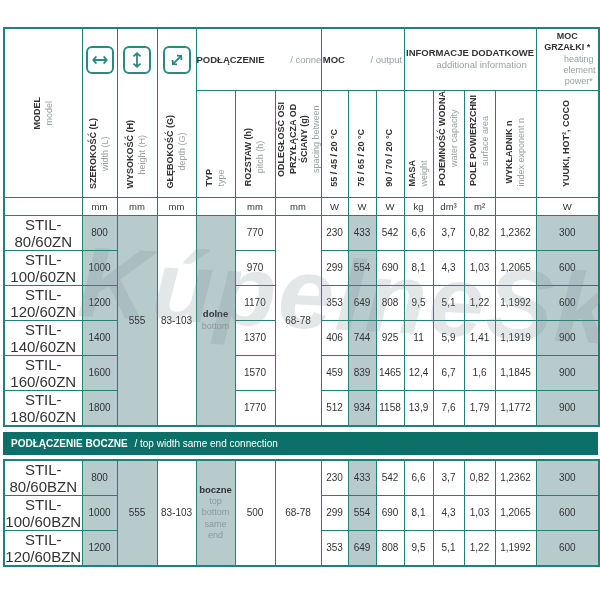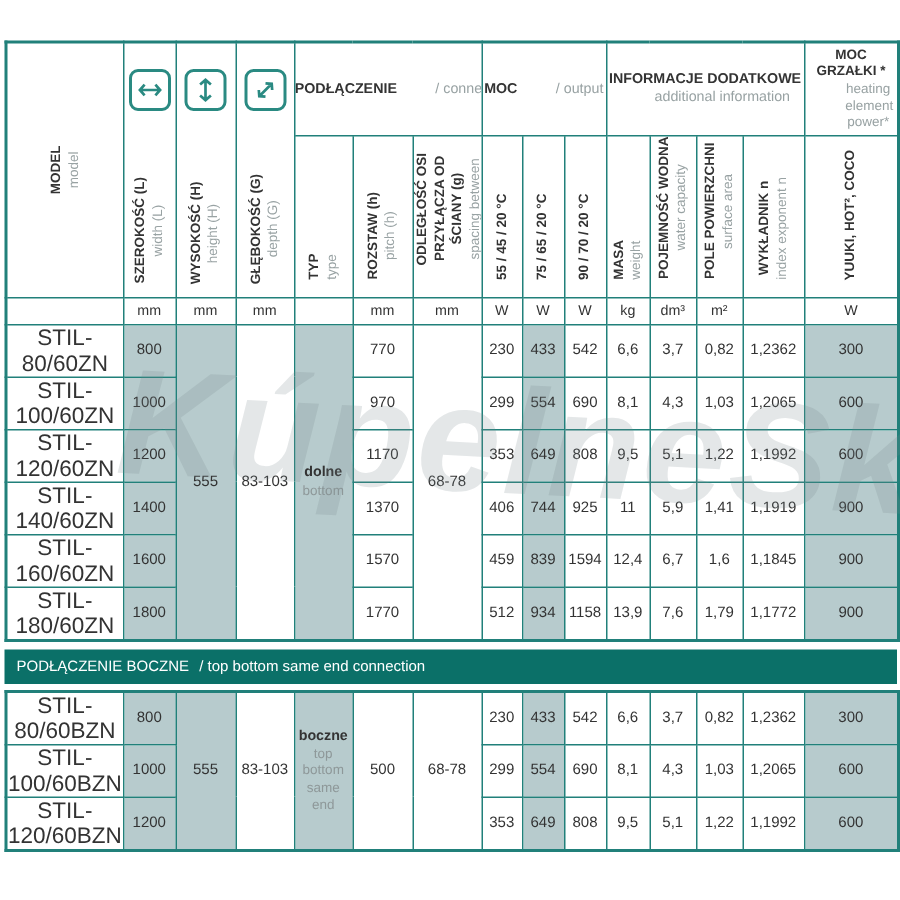--- a/index.html
+++ b/index.html
@@ -40,21 +40,21 @@
   .vtext-slot { flex:1; display:flex; align-items:flex-end; justify-content:center; padding-bottom:6px; }
   .model-inner { height:164px; display:flex; align-items:center; justify-content:center; }
 
   .diag { background:linear-gradient(to bottom right, #fff 47.5%, #21807a 47.5%, #21807a 52.5%, #fff 52.5%); }
 
   .typ-cell .pl { display:block; font-weight:bold; color:#333; font-size:9.5px; line-height:1.3; }
   .typ-cell .en { display:block; color:#8e9899; font-size:9px; line-height:1.25; }
 
   .band { width:595px; box-sizing:border-box; margin:5px 0 4px 0; background:#0b7068; color:#fff;
           font-size:10px; text-align:left; padding:6px 6px 6px 8px; }
-  .band .b-pl { font-weight:normal; }
+  .band .b-pl { font-weight:bold; }
   .band .b-en { font-weight:normal; margin-left:4px; }
 
   .watermark { position:absolute; left:78px; top:238px; z-index:6; pointer-events:none;
                font-size:100px; font-style:italic; font-weight:bold; letter-spacing:2px;
                color:rgba(122,136,138,0.20); transform:rotate(3deg); white-space:nowrap; }
   svg.arrow { display:block; }
 </style>
 </head>
 <body>
 
@@ -276,21 +276,21 @@
             <td class="num">1,41</td>
             <td class="num">1,1919</td>
             <td class="shade num">900</td>
           </tr>
           <tr>
             <td class="model-cell">STIL-160/60ZN</td>
             <td class="shade num">1600</td>
             <td class="num">1570</td>
             <td class="num">459</td>
             <td class="shade num">839</td>
-            <td class="num">1594</td>
+            <td class="num">1465</td>
             <td class="num">12,4</td>
             <td class="num">6,7</td>
             <td class="num">1,6</td>
             <td class="num">1,1845</td>
             <td class="shade num">900</td>
           </tr>
           <tr>
             <td class="model-cell">STIL-180/60ZN</td>
             <td class="shade num">1800</td>
             <td class="num">1770</td>
@@ -301,21 +301,21 @@
             <td class="num">7,6</td>
             <td class="num">1,79</td>
             <td class="num">1,1772</td>
             <td class="shade num">900</td>
           </tr>
         </tbody>
     </table>
 
     <div class="band">
       <span class="b-pl">PODŁĄCZENIE BOCZNE</span>
-      <span class="b-en">/ top bottom same end connection</span>
+      <span class="b-en">/ top width same end connection</span>
     </div>
 
     <table class="spec">
       <colgroup>
         <col style="width:78px">
           <col style="width:35px">
           <col style="width:40px">
           <col style="width:39px">
         <col style="width:39px">
           <col style="width:40px">

